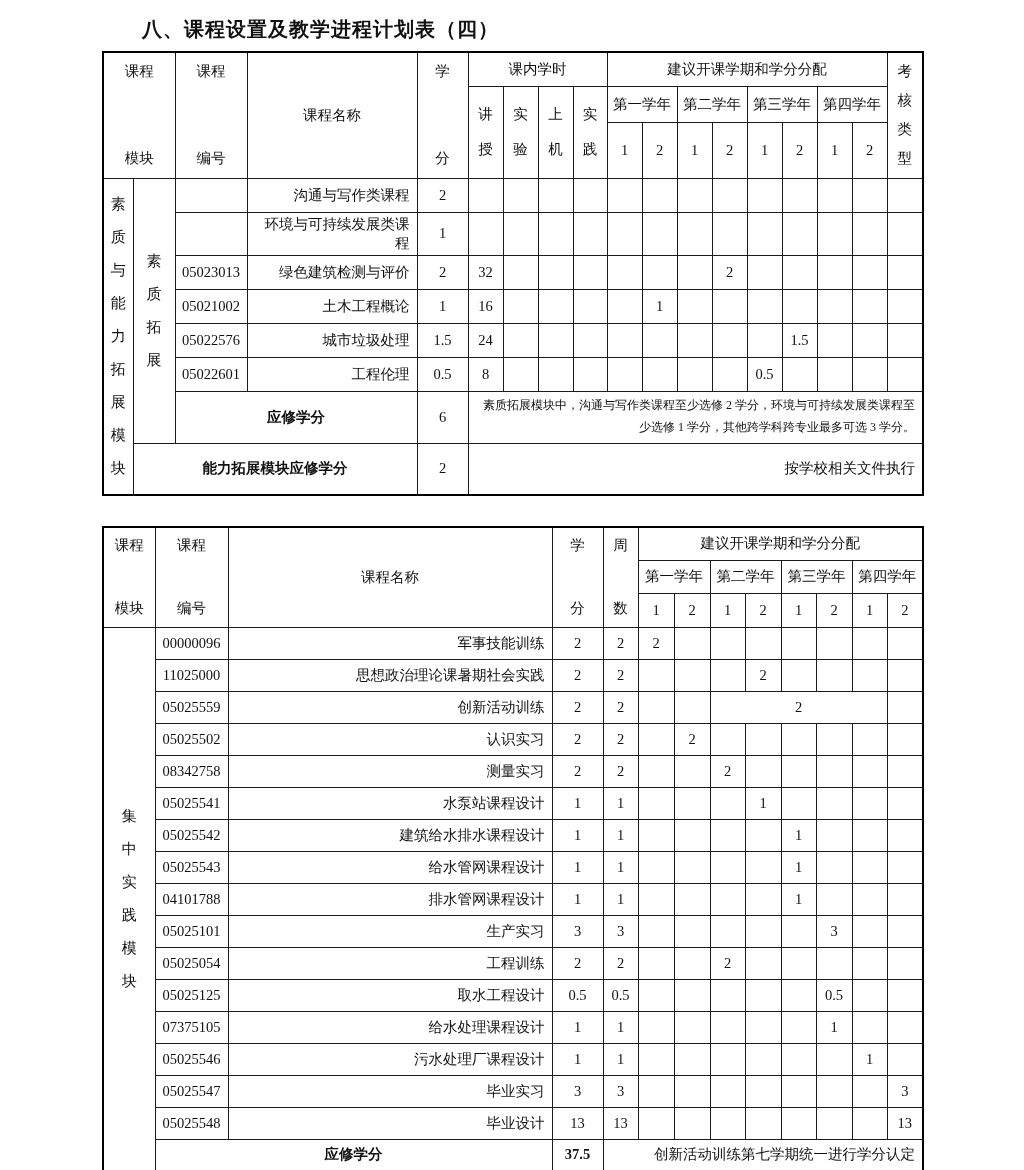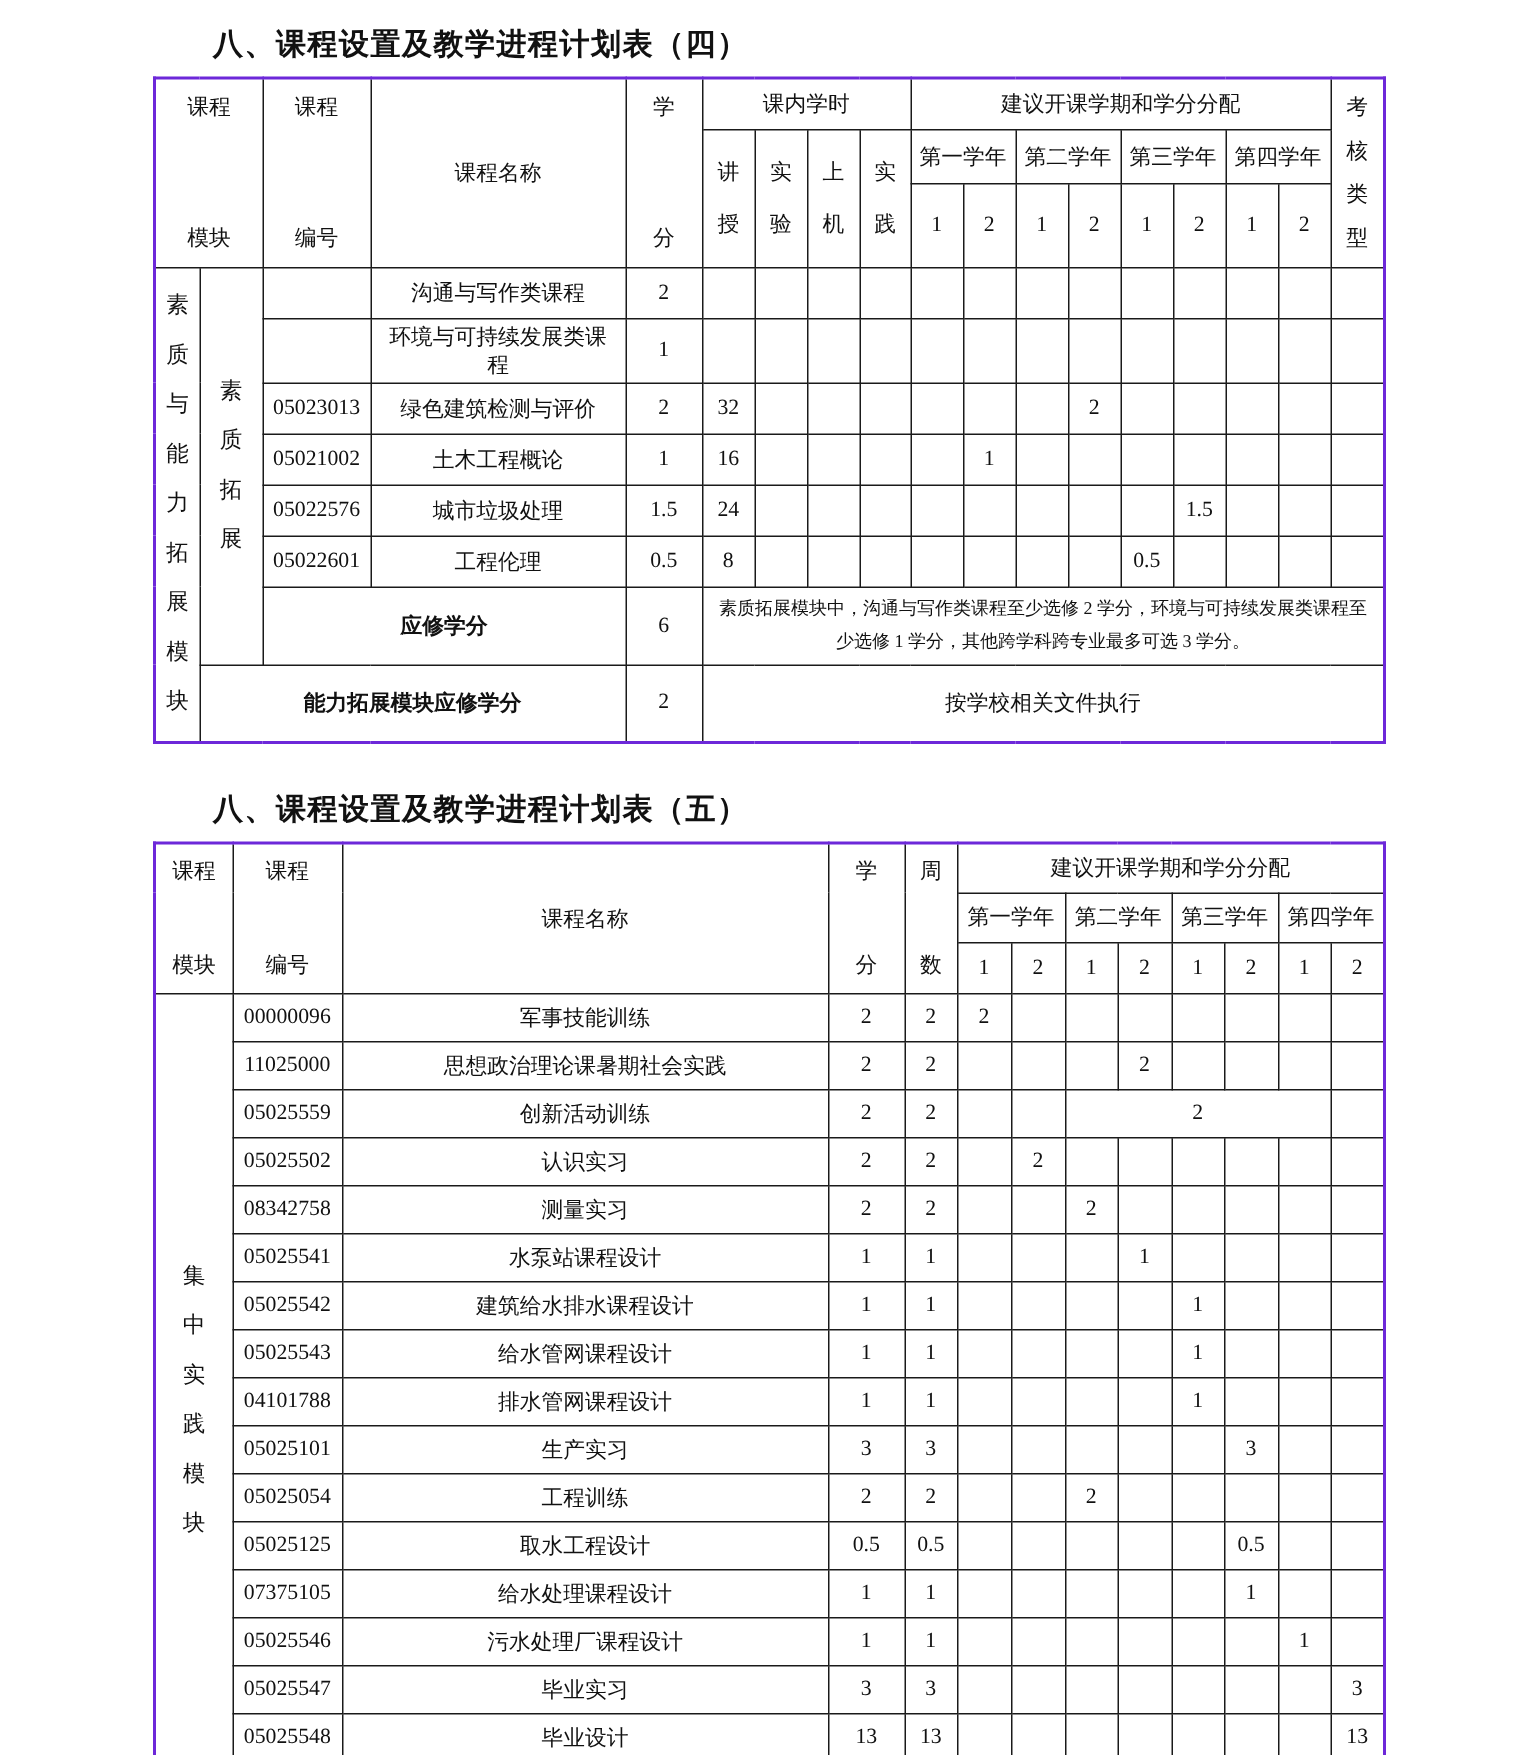--- a/index.html
+++ b/index.html
@@ -7,26 +7,26 @@
     width:1024px;height:1170px;background:#ffffff;
     font-family:"Liberation Serif","DejaVu Serif",serif;
     color:#111;
   }
   .sheet{position:relative;padding:16px 0 0 102px;box-sizing:border-box;}
   .tbl-title{
     font-size:20px;font-weight:bold;letter-spacing:1px;
     margin:0 0 8px 40px;color:#111;
   }
   .gap{height:30px;}
-  table{border-collapse:collapse;table-layout:fixed;width:820px;border:2px solid #6d28d9;}
+  table{border-collapse:collapse;table-layout:fixed;width:820px;border:2px solid #000000;}
   td{
     border:1px solid #1a1a1a;text-align:center;vertical-align:middle;
     font-size:14.5px;padding:0;color:#111;overflow:hidden;
   }
-  .tl{text-align:center;padding:2px 7px;}
+  .tl{text-align:right;padding:2px 7px;}
   .bold{font-weight:bold;margin-top:28px;}
   .note{font-size:12px;line-height:1.8;}
   
   .stack{display:flex;flex-direction:column;justify-content:space-between;align-items:center;margin:0 auto;}
   .st4{height:106px;padding:4px 0;}
   .st5{height:82px;padding:4px 0;}
   .mid{height:70px;justify-content:space-around;}
   
   .vstack{display:inline-block;}
   .vstack div{line-height:33px;font-size:15px;}
@@ -254,21 +254,20 @@
       <tr id="t4-sum2" class="h40">
         <td colspan="3" class="bold">能力拓展模块应修学分</td>
         <td>2</td>
         <td colspan="13" class="tl">按学校相关文件执行</td>
       </tr>
     </tbody>
   </table>
 
   <div class="gap"></div>
 
-  <h2 class="tbl-title">八、课程设置及教学进程计划表（五）</h2>
 
   <table id="table5">
     <colgroup>
       <col style="width:52px">
         <col style="width:73px">
         <col style="width:324px">
       <col style="width:51px">
         <col style="width:35px">
       <col style="width:36px">
         <col style="width:36px">

